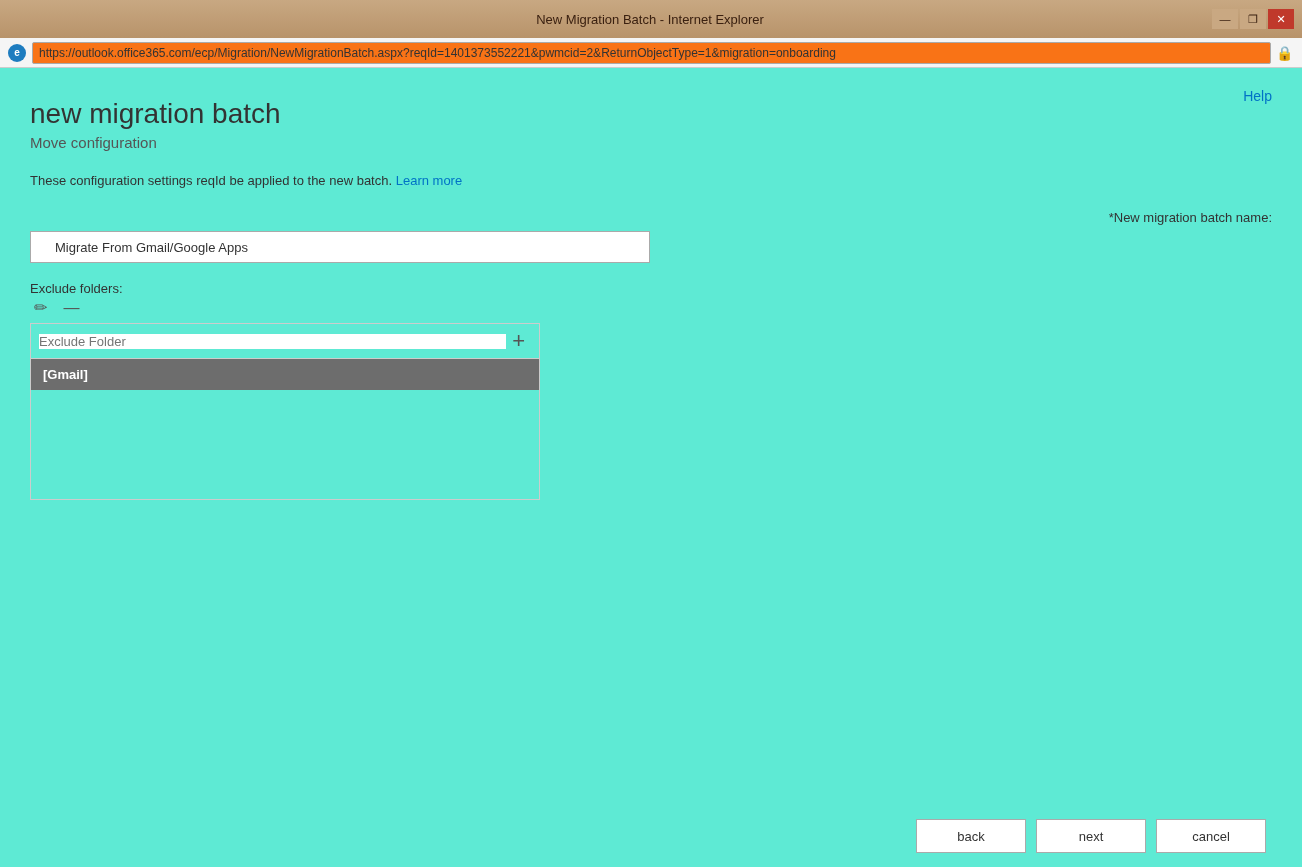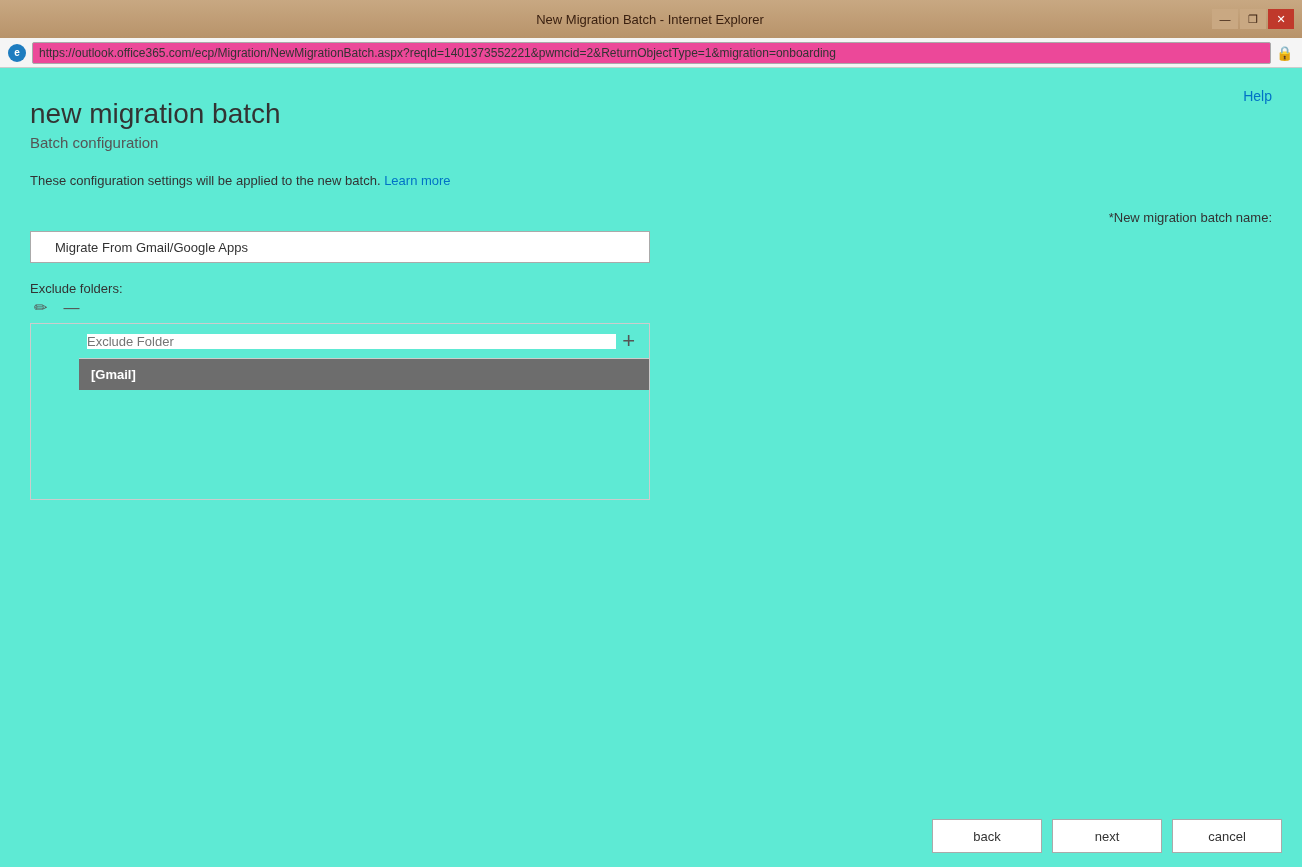--- a/index.html
+++ b/index.html
@@ -61,21 +61,21 @@
       font-weight: bold;
       flex-shrink: 0;
     }
     .address-input {
       flex: 1;
       height: 22px;
       border: 1px solid #aaa;
       border-radius: 2px;
       padding: 4px 6px;
       font-size: 12px;
-      background: #ec4899;
+      background: #f97316;
       color: #333;
     }
     .lock-icon {
       color: #666;
       font-size: 14px;
     }
 
     
     .content-area {
       background: #5eead4;
@@ -150,23 +150,22 @@
     .toolbar-icon-btn {
       background: none;
       border: none;
       cursor: pointer;
       padding: 2px 4px;
       color: #555;
       font-size: 16px;
     }
 
     .folder-panel {
-      width: 620px;
+      width: 510px;
       border: 1px solid #ccc;
-      padding-left: 48px;
     }
     .folder-input-row {
       display: flex;
       align-items: center;
       border-bottom: 1px solid #ccc;
       padding: 6px 8px;
     }
     .folder-input {
       flex: 1;
       border: none;
@@ -194,21 +193,21 @@
       font-weight: 600;
       color: white;
       background: #6d6d6d;
       cursor: pointer;
     }
 
     
     .bottom-bar {
       position: absolute;
       bottom: 20px;
-      right: 20px;
+      right: 36px;
       display: flex;
       gap: 10px;
     }
     .nav-btn {
       width: 110px;
       height: 34px;
       border: 1px solid #aaa;
       background: white;
       cursor: pointer;
       font-size: 13px;
@@ -232,24 +231,24 @@
   <div class="address-bar-icon">e</div>
   <input class="address-input" type="text" readonly="" value="https://outlook.office365.com/ecp/Migration/NewMigrationBatch.aspx?reqId=1401373552221&amp;pwmcid=2&amp;ReturnObjectType=1&amp;migration=onboarding" style="">
   <span class="lock-icon">🔒</span>
 </div>
 
 <div class="content-area">
 
   <a class="help-link">Help</a>
 
   <h1 class="page-title">new migration batch</h1>
-  <h2 class="page-subtitle">Batch configuration</h2>
+  <h2 class="page-subtitle">Move configuration</h2>
 
   <p class="description-text">
-    <span>These configuration settings will be applied to the new batch.</span>
+    <span>These configuration settings reqId be applied to the new batch.</span>
     <a class="learn-more-link">Learn more</a>
   </p>
 
   <div class="field-label">*New migration batch name:</div>
   <input class="text-input" type="text" value="Migrate From Gmail/Google Apps" style="">
 
   <div class="exclude-folders-label">Exclude folders:</div>
 
   <div class="toolbar-row">
     <button class="toolbar-icon-btn">

